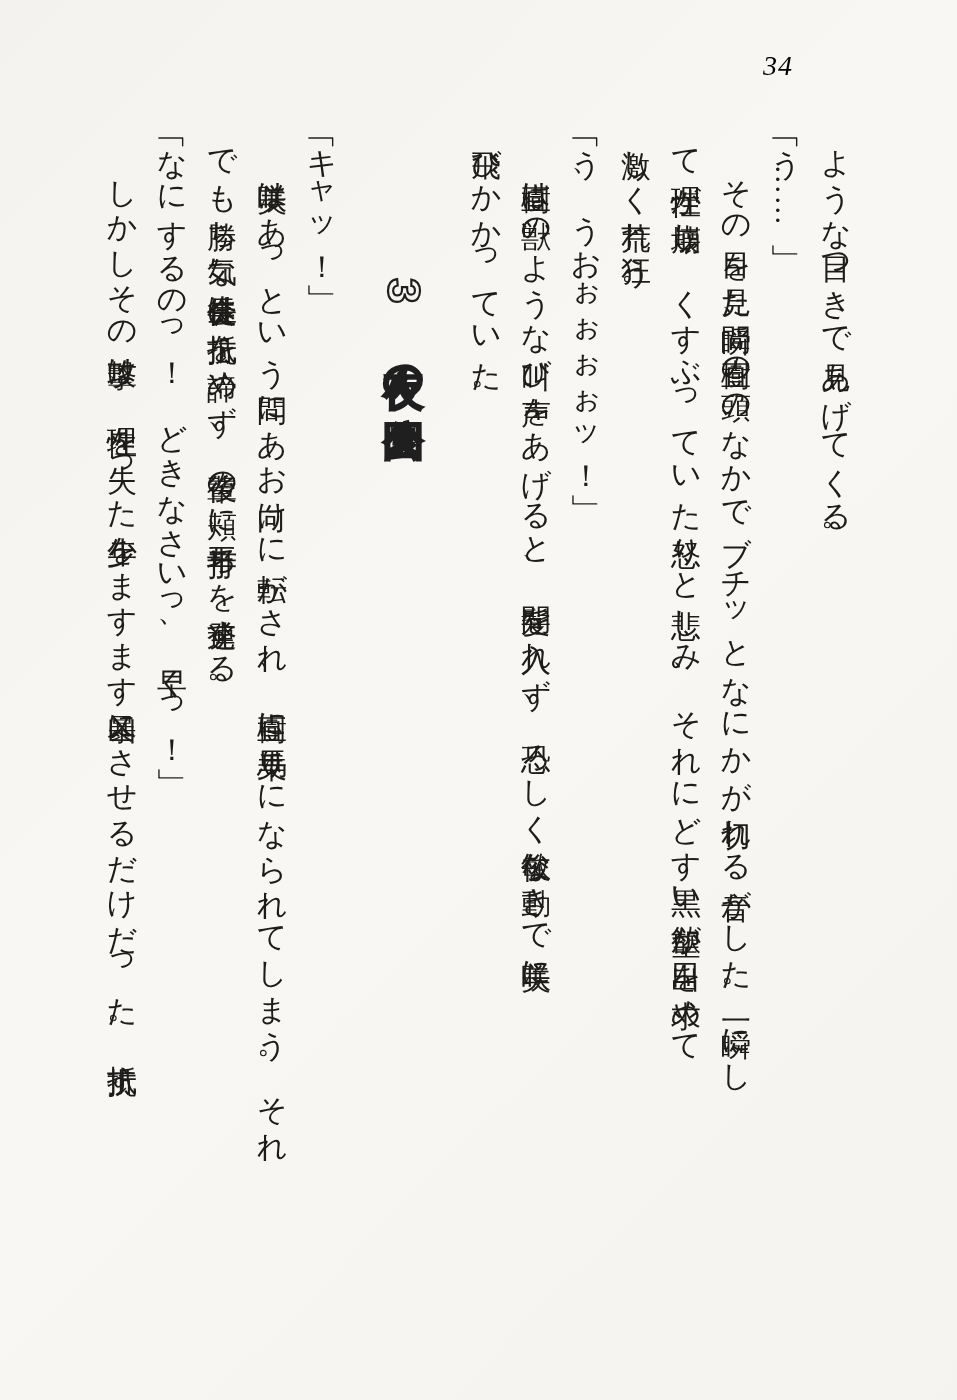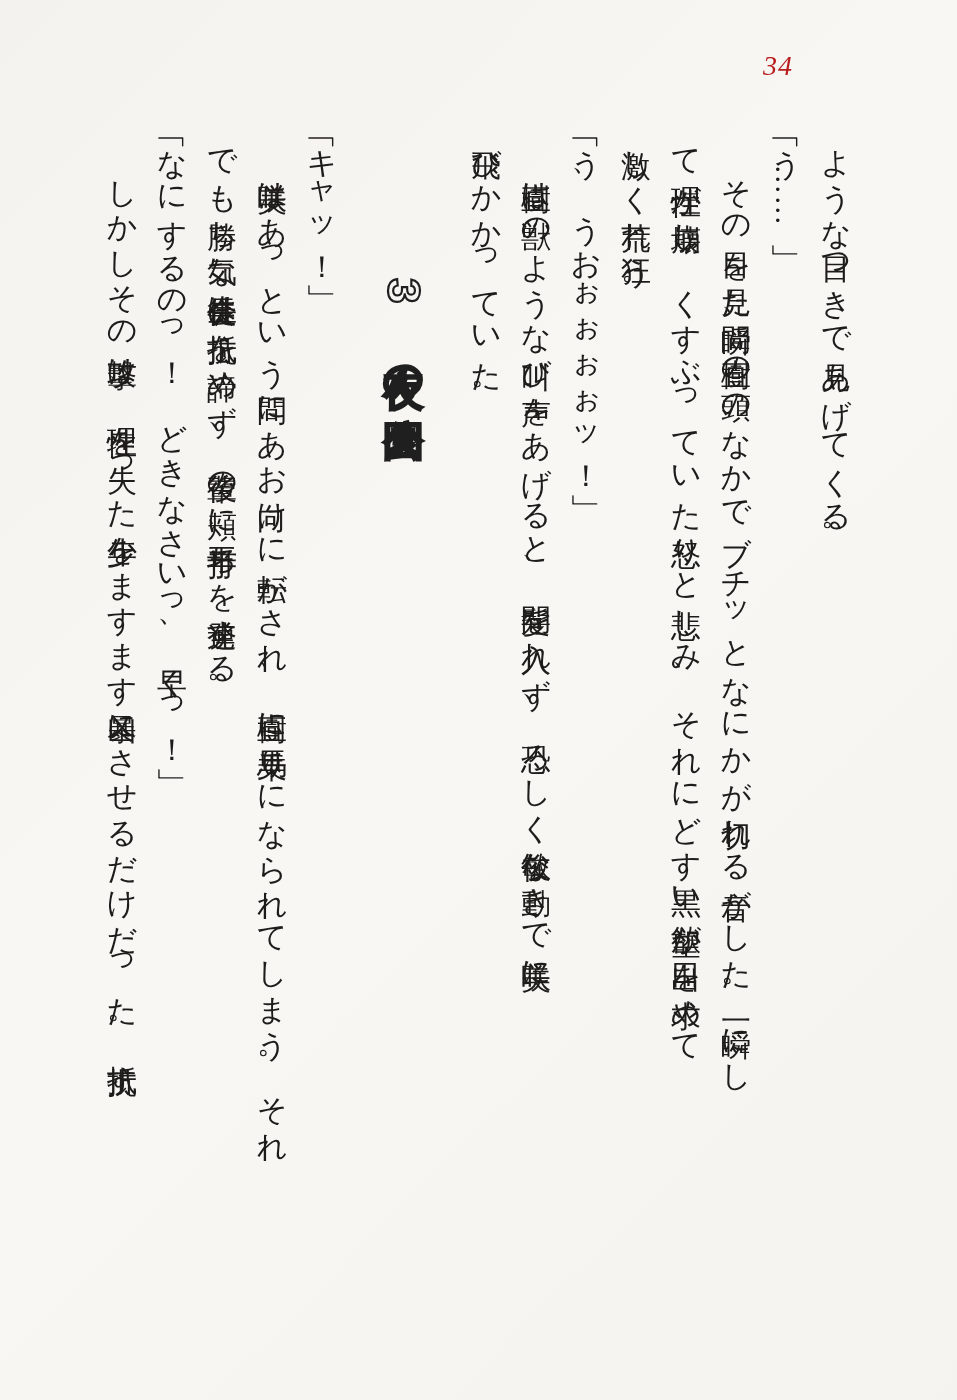--- a/index.html
+++ b/index.html
@@ -13,21 +13,21 @@
     background: linear-gradient(135deg, #f3f2ef 0%, #f8f7f4 45%, #f4f3f0 100%);
     font-family: "Liberation Serif", serif;
     overflow: hidden;
   }
   .page-number {
     position: absolute;
     top: 50px;
     left: 763px;
     font-size: 28px;
     font-style: italic;
-    color: #b91c1c;
+    color: #000000;
     letter-spacing: 1px;
   }
   .text-block {
     position: absolute;
     top: 128px;
     right: 96px;
     height: 1190px;
     writing-mode: vertical-rl;
     text-orientation: mixed;
     font-size: 30px;

